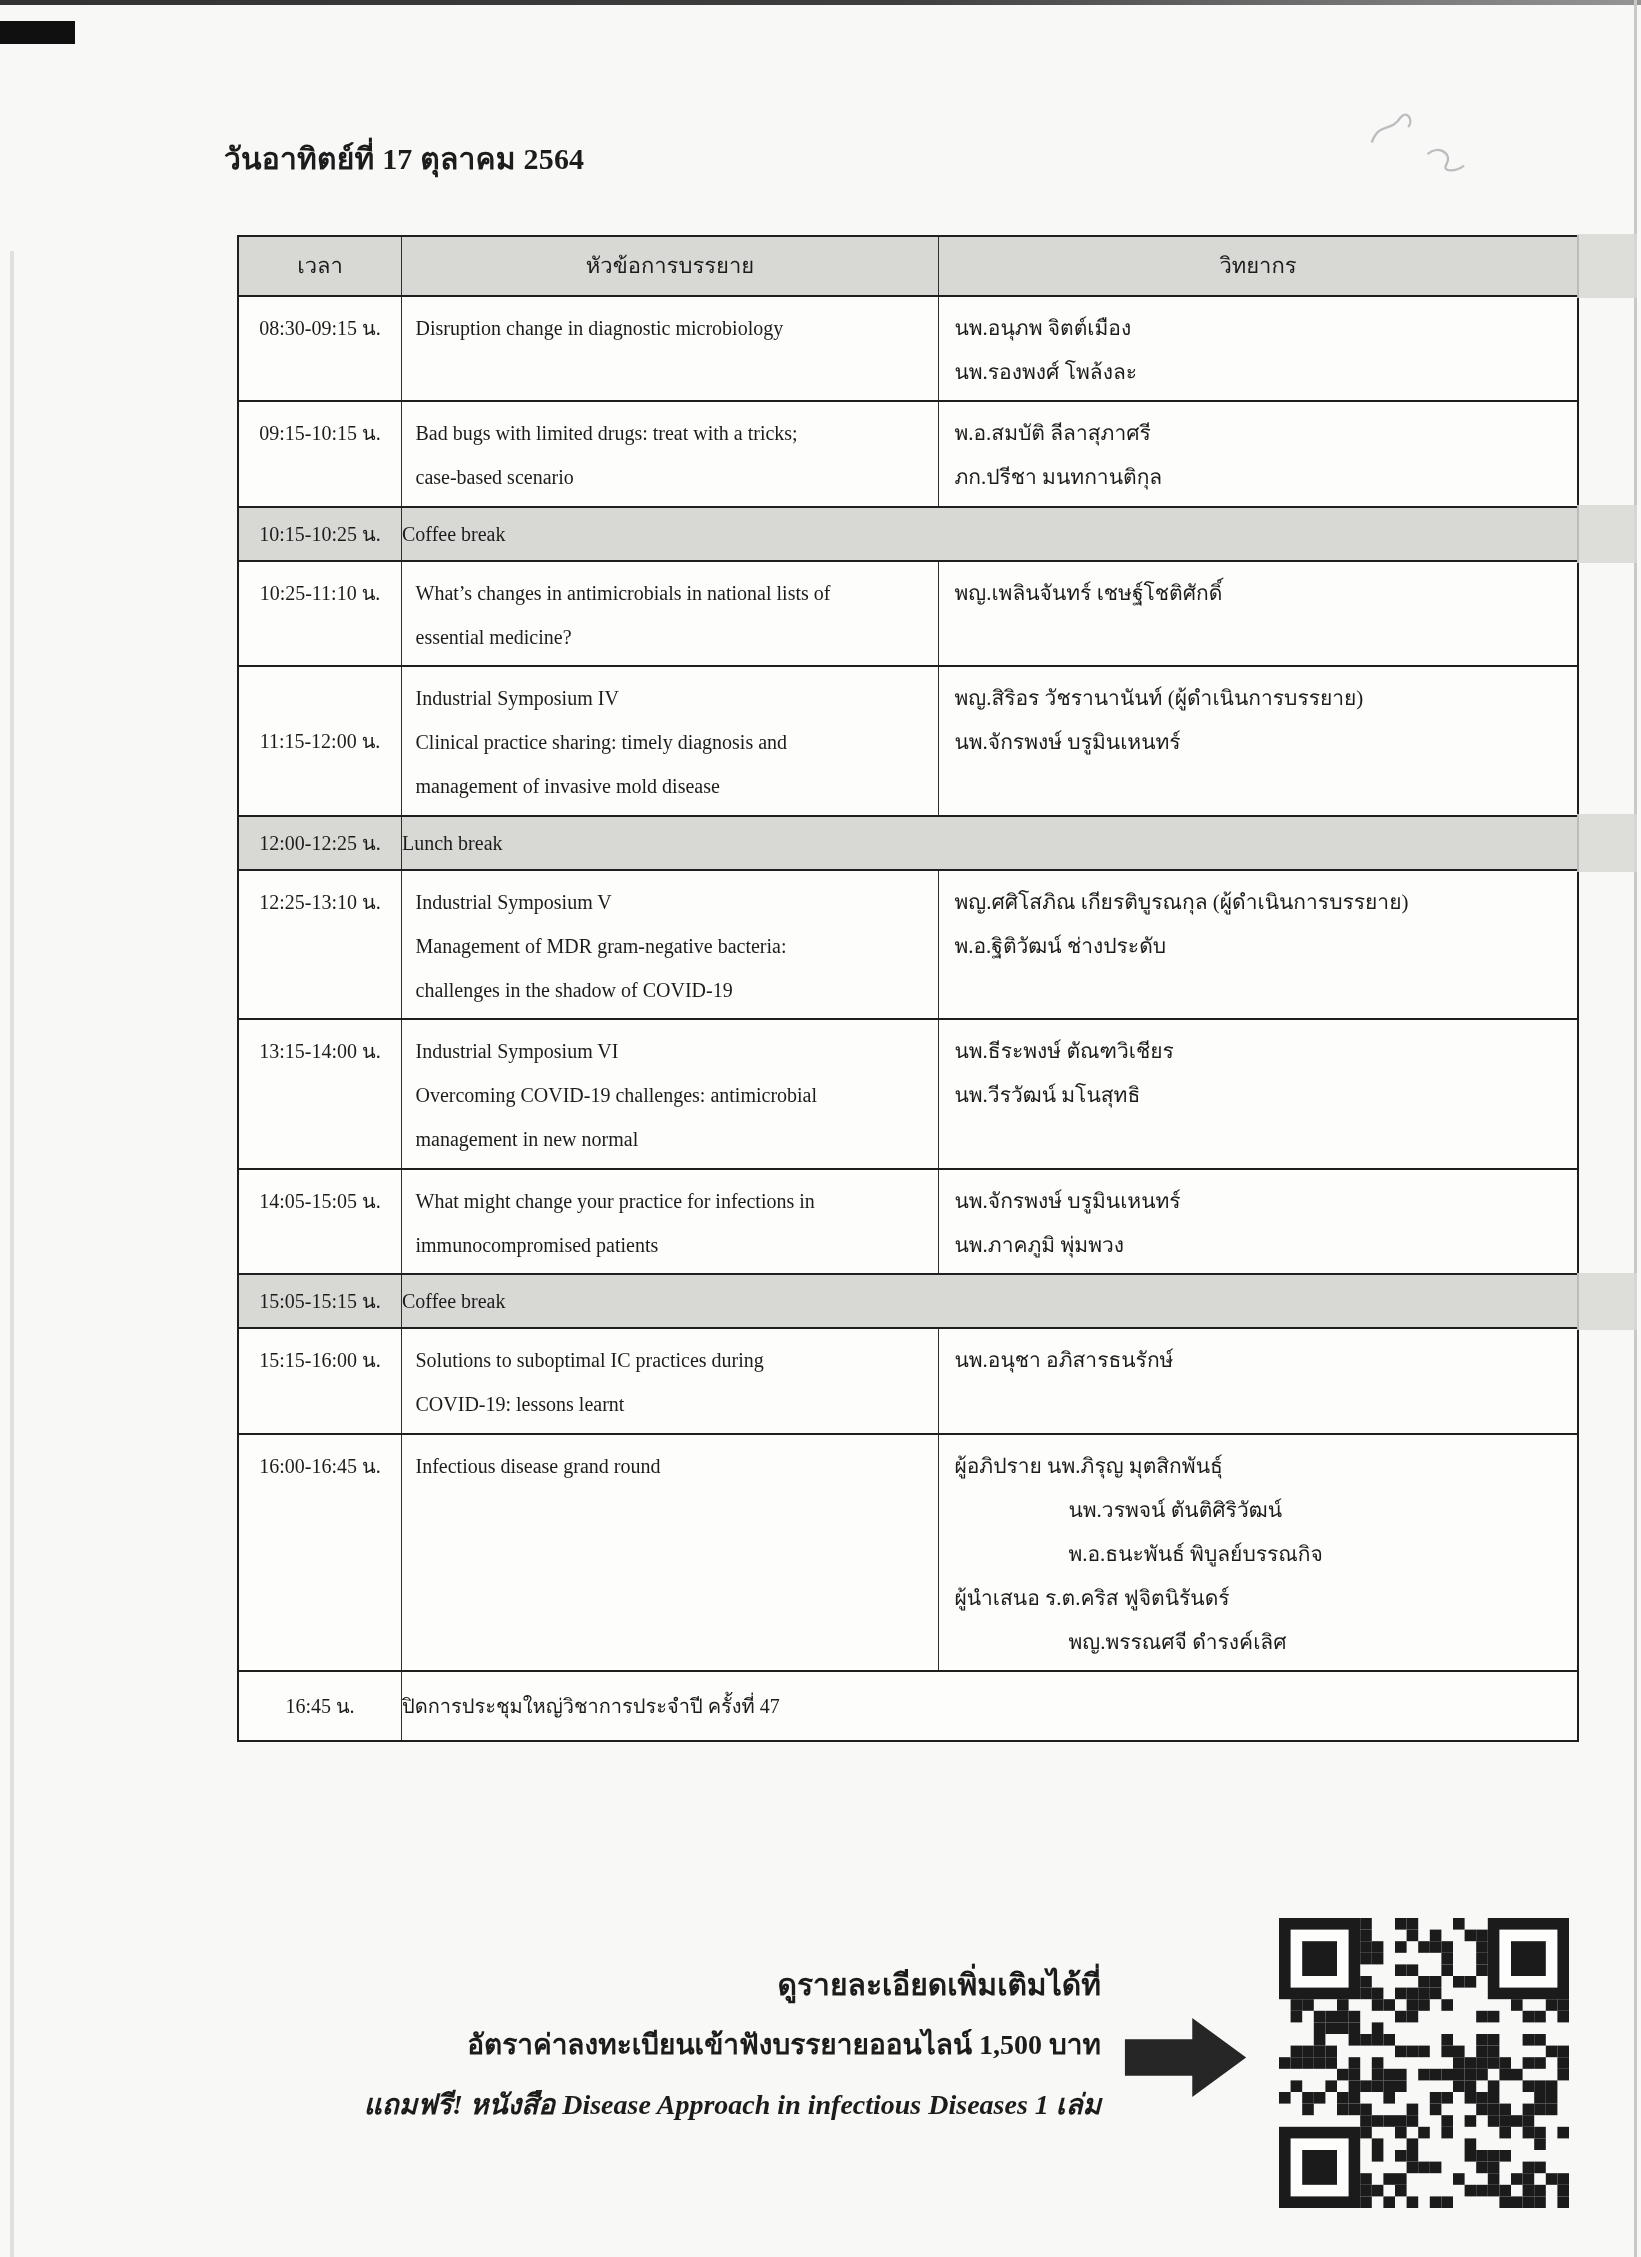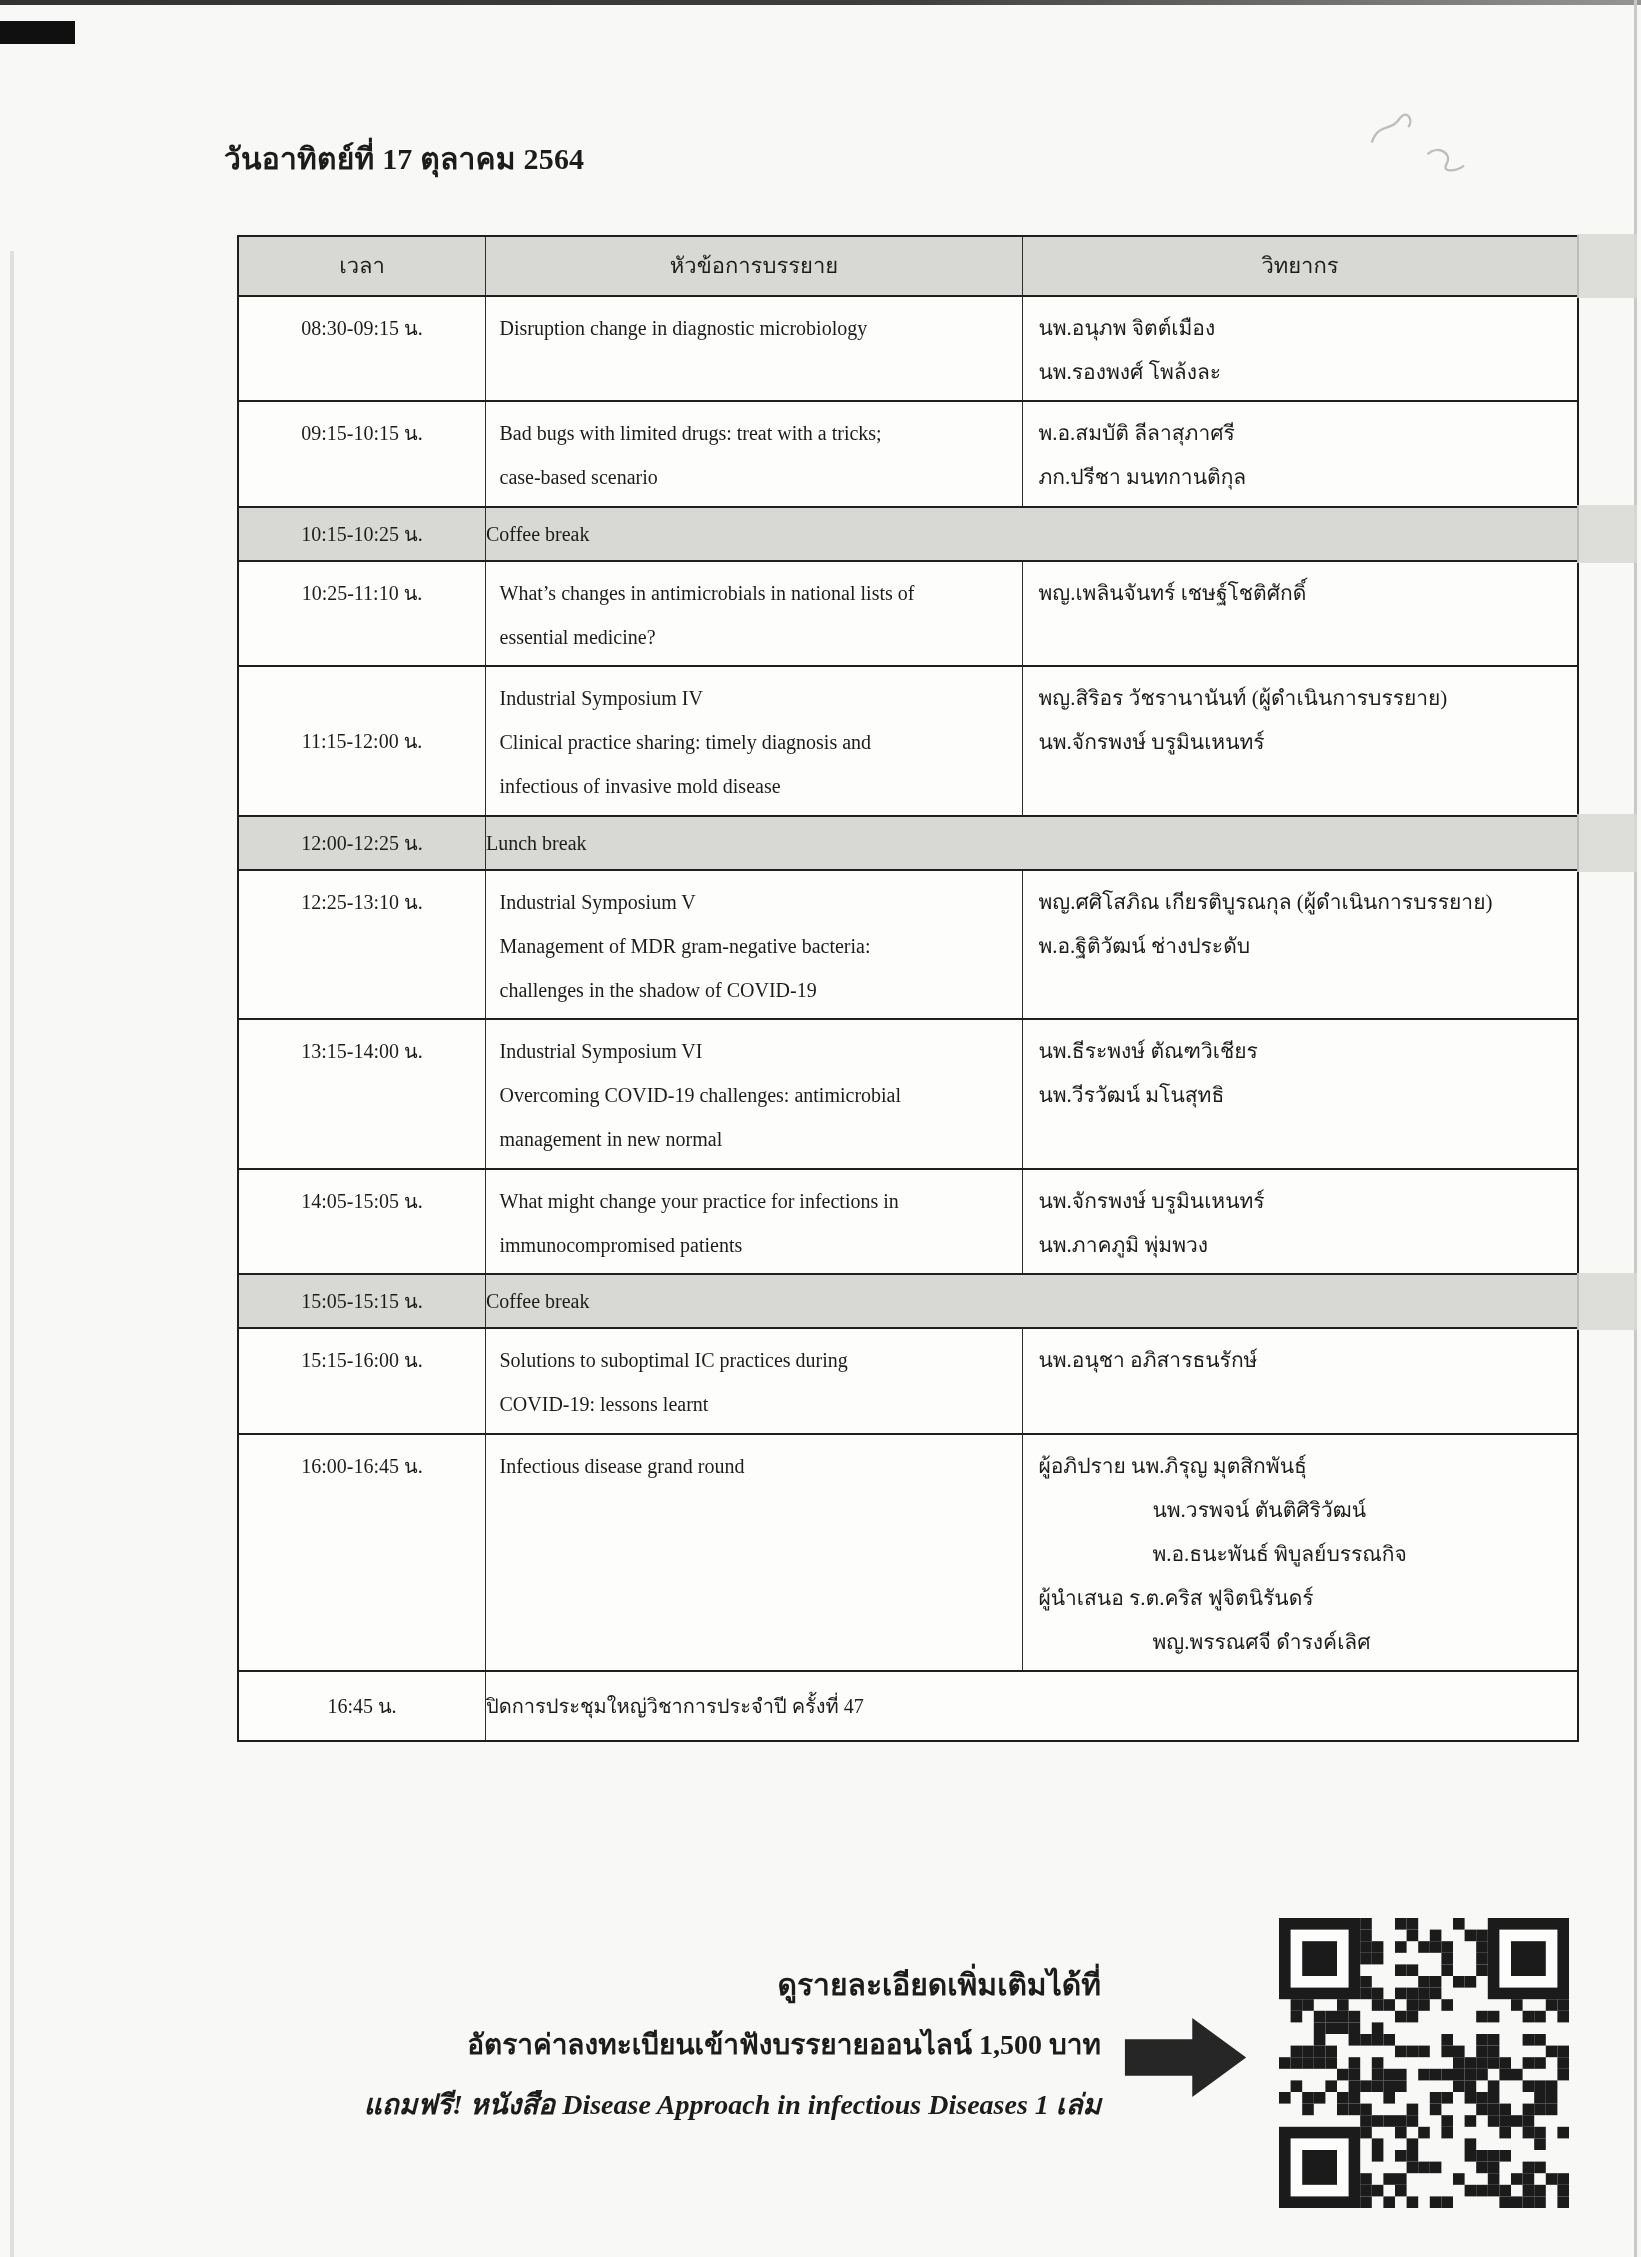--- a/index.html
+++ b/index.html
@@ -27,21 +27,21 @@
   
   #schedule-table{position:absolute;left:237px;top:235px;width:1338px;
     border:2.9px solid var(--border);border-bottom:none;background:#fdfdfb;}
   .trow{display:flex;position:relative;border-bottom:2.9px solid var(--border);}
   .trow.header{background:var(--band);}
   .trow.break{background:var(--band);}
   .trow.header::after,.trow.break::after{
     content:"";position:absolute;left:100%;top:-2.9px;bottom:-2.9px;width:60px;
     background:var(--band);opacity:.85;pointer-events:none;}
   .cell{box-sizing:border-box;font-size:20px;padding-top:8.7px;padding-bottom:6.8px;}
-  .col-time{width:247px;border-right:1.9px solid #2e2e2e;text-align:center;flex:none;}
+  .col-time{width:163px;border-right:1.9px solid #2e2e2e;text-align:center;flex:none;}
   .col-topic{width:537px;border-right:1.9px solid #2e2e2e;padding-left:13.5px;flex:none;}
   .col-speaker{flex:1;padding-left:15.4px;}
   .mcell{flex:1;padding-left:13.5px;}
   .line{line-height:44px;white-space:nowrap;}
   .col-speaker .line{font-size:21px;}
   .line.indent{padding-left:114px;}
   .hcell{line-height:58px;padding:0;text-align:center;font-size:22px;}
   .tcell{line-height:44px;}
   .trow.tmid .tcell{display:flex;align-items:center;justify-content:center;padding:0;}
   .trow.break .cell{padding:0;}
@@ -110,21 +110,21 @@
       </div>
       <div class="cell col-speaker">
         <div class="line">พญ.เพลินจันทร์ เชษฐ์โชติศักดิ์</div>
       </div>
     </div>
     <div class="trow normal tmid">
       <div class="cell col-time tcell">11:15-12:00 น.</div>
       <div class="cell col-topic">
         <div class="line">Industrial Symposium IV</div>
         <div class="line">Clinical practice sharing: timely diagnosis and</div>
-        <div class="line">infectious of invasive mold disease</div>
+        <div class="line">management of invasive mold disease</div>
       </div>
       <div class="cell col-speaker">
         <div class="line">พญ.สิริอร วัชรานานันท์ (ผู้ดำเนินการบรรยาย)</div>
         <div class="line">นพ.จักรพงษ์ บรูมินเหนทร์</div>
       </div>
     </div>
     <div class="trow break">
       <div class="cell col-time tcell">12:00-12:25 น.</div>
       <div class="cell mcell">
         <div class="line">Lunch break</div>

